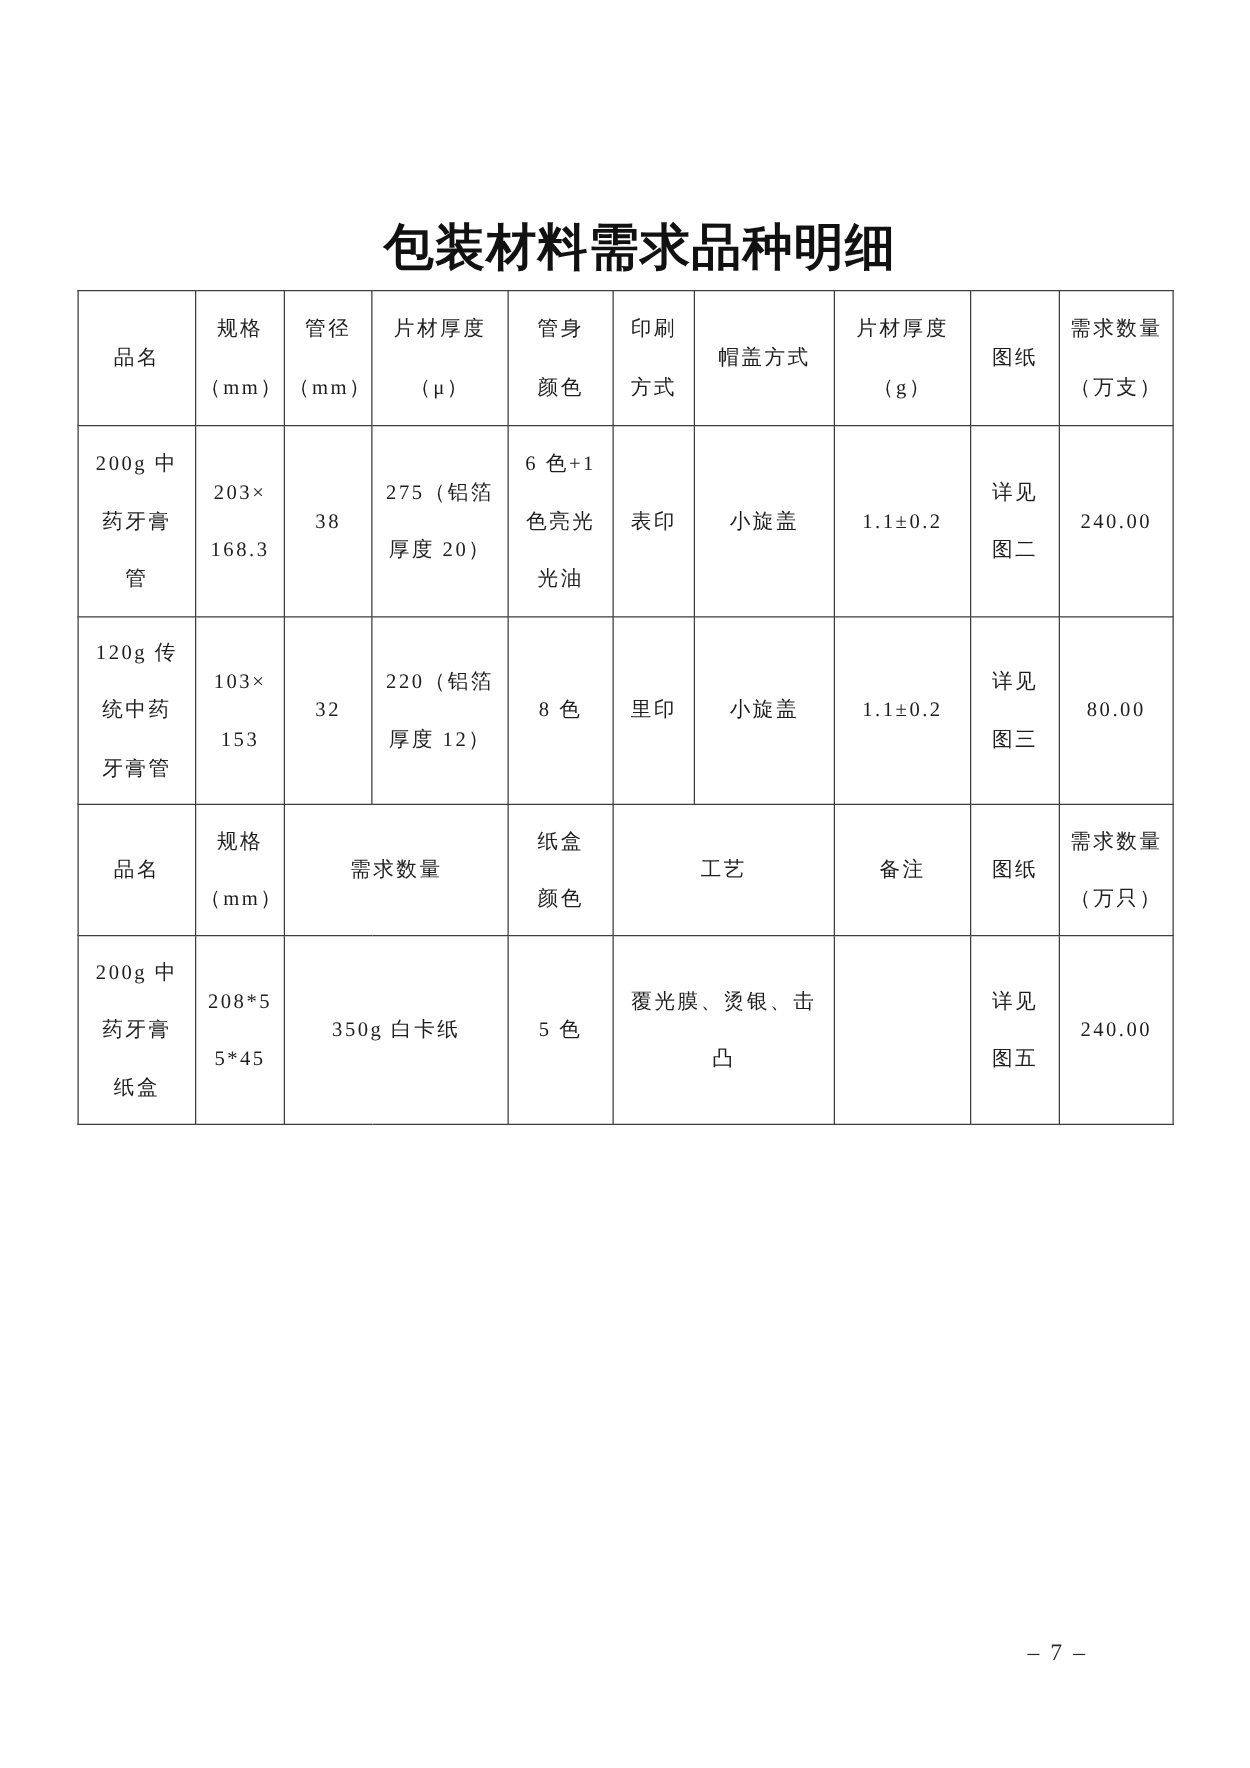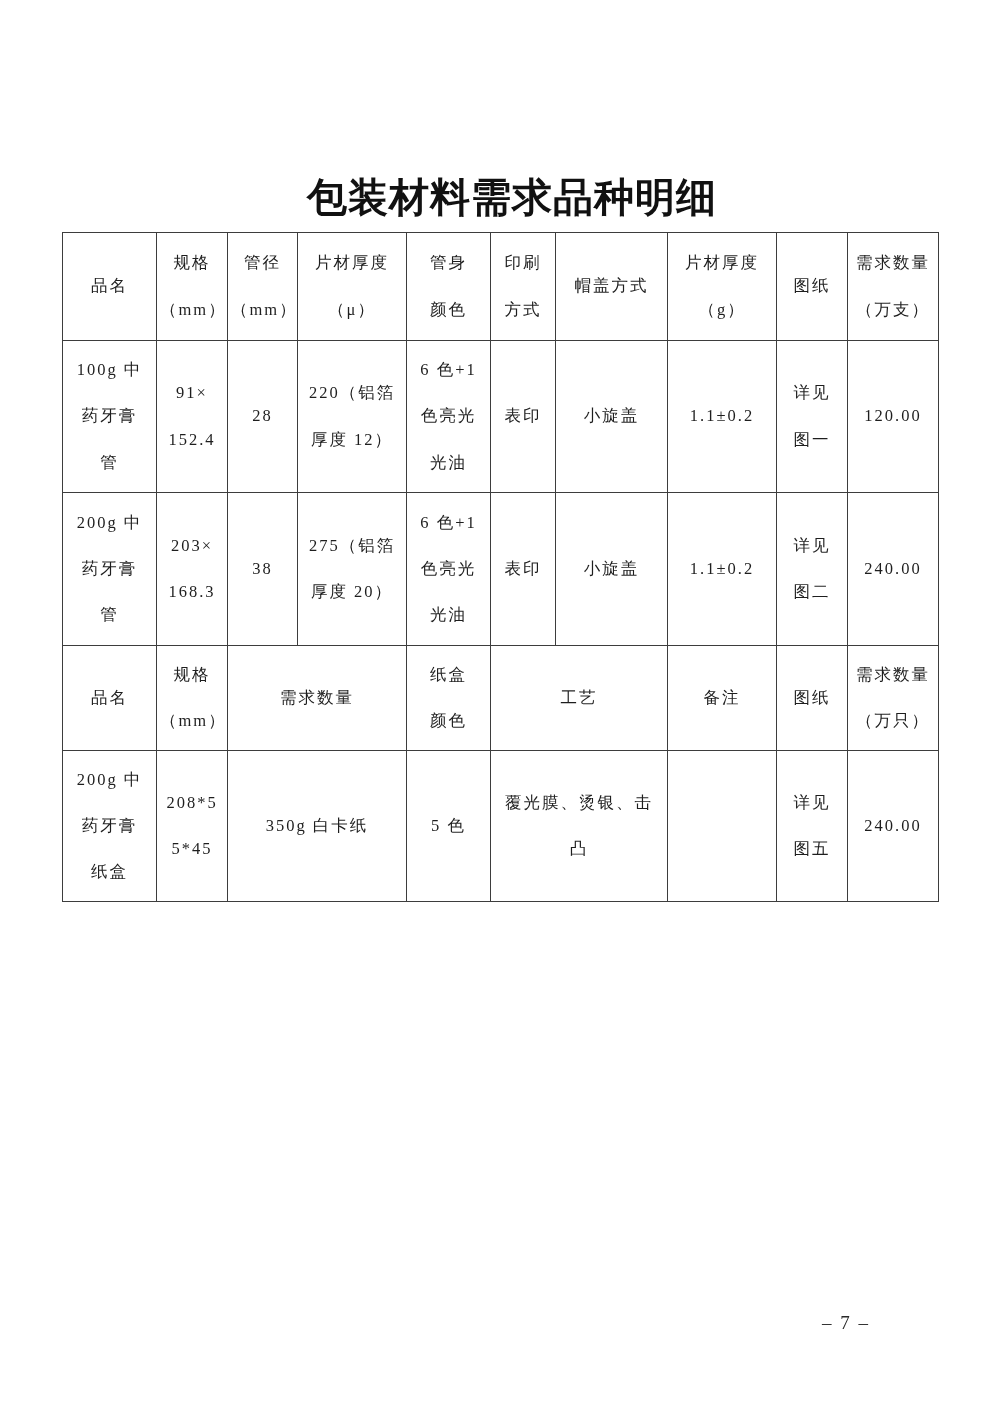--- a/index.html
+++ b/index.html
@@ -93,39 +93,20 @@
       <td>印刷
 方式</td>
       <td>帽盖方式</td>
       <td>片材厚度
 （g）</td>
       <td>图纸</td>
       <td>需求数量
 （万支）</td>
     </tr>
 
-    <tr class="h-row1">
-      <td>100g 中
-药牙膏
-管</td>
-      <td>91×
-152.4</td>
-      <td>28</td>
-      <td>220（铝箔
-厚度 12）</td>
-      <td>6 色+1
-色亮光
-光油</td>
-      <td>表印</td>
-      <td>小旋盖</td>
-      <td>1.1±0.2</td>
-      <td>详见
-图一</td>
-      <td>120.00</td>
-    </tr>
 
     <tr class="h-row2">
       <td>200g 中
 药牙膏
 管</td>
       <td>203×
 168.3</td>
       <td>38</td>
       <td>275（铝箔
 厚度 20）</td>
@@ -133,20 +114,37 @@
 色亮光
 光油</td>
       <td>表印</td>
       <td>小旋盖</td>
       <td>1.1±0.2</td>
       <td>详见
 图二</td>
       <td>240.00</td>
     </tr>
 
+    <tr class="h-row3">
+      <td>120g 传
+统中药
+牙膏管</td>
+      <td>103×
+153</td>
+      <td>32</td>
+      <td>220（铝箔
+厚度 12）</td>
+      <td>8 色</td>
+      <td>里印</td>
+      <td>小旋盖</td>
+      <td>1.1±0.2</td>
+      <td>详见
+图三</td>
+      <td>80.00</td>
+    </tr>
 
     <tr class="h-head2">
       <td>品名</td>
       <td>规格
 （mm）</td>
       <td colspan="2">需求数量</td>
       <td>纸盒
 颜色</td>
       <td colspan="2">工艺</td>
       <td>备注</td>

